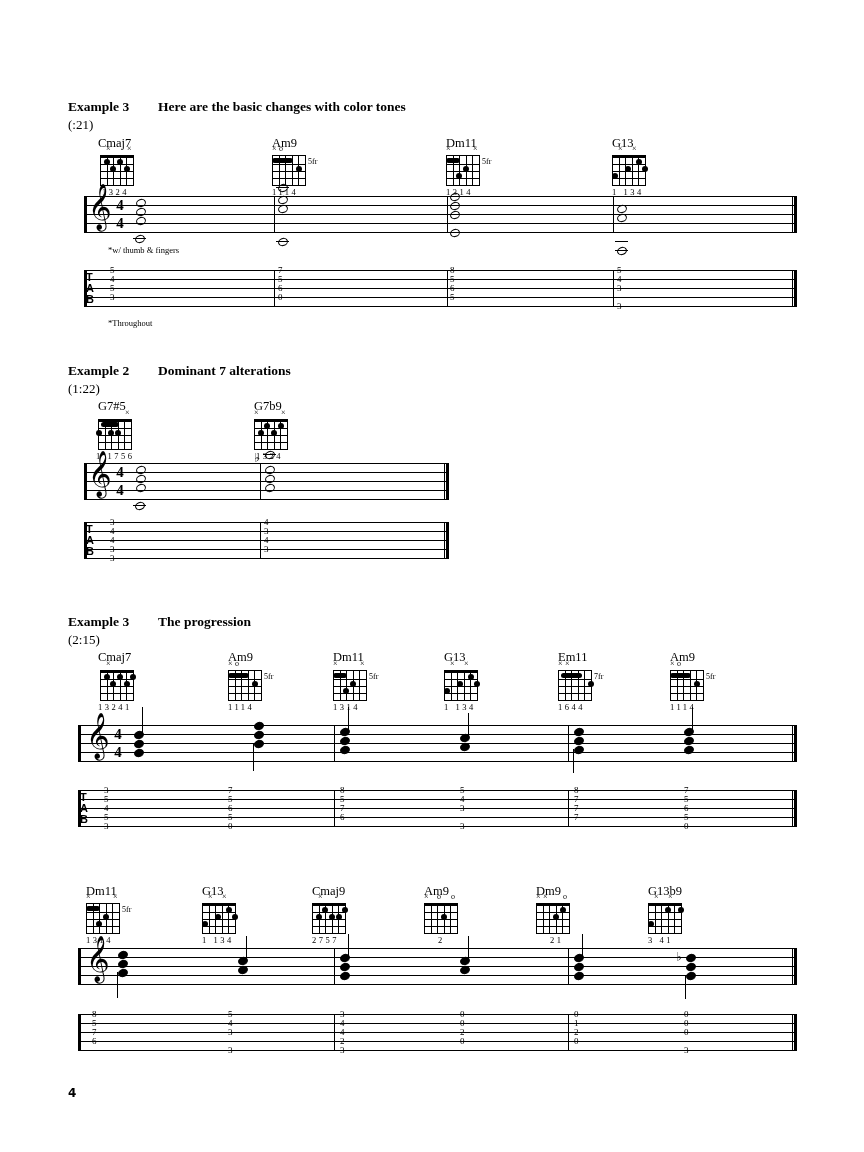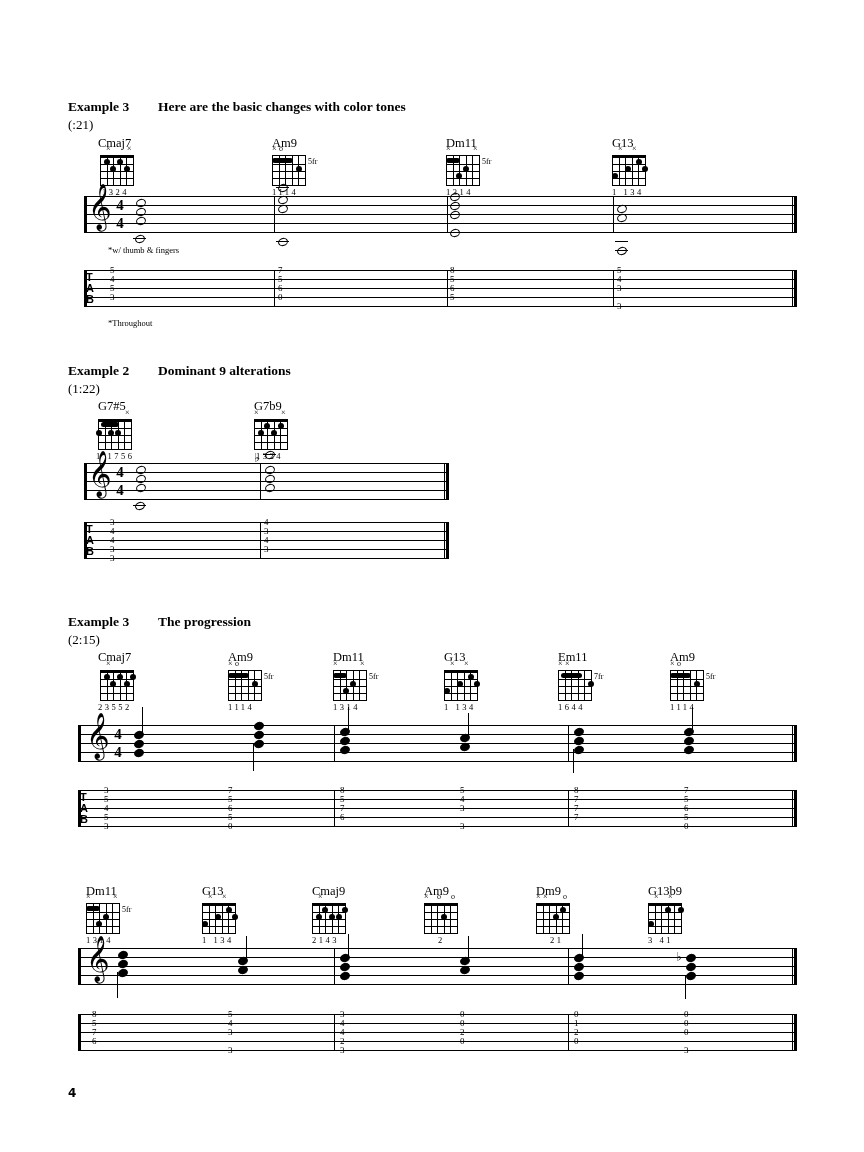--- a/index.html
+++ b/index.html
@@ -399,21 +399,21 @@
 
     <div class="tabnum" style="left:533px; top:-4px;">5</div>
     <div class="tabnum" style="left:533px; top:5px;">4</div>
     <div class="tabnum" style="left:533px; top:14px;">3</div>
     <div class="tabnum" style="left:533px; top:32px;">3</div>
   </div>
 
   <div class="footnote" style="left:108px; top:318px;">*Throughout</div>
 
   <div class="ex-head ex-label" style="top:363px;text-align:right;">Example 2</div>
-  <div class="ex-head ex-title" style="top:363px;">Dominant 9 alterations</div>
+  <div class="ex-head ex-title" style="top:363px;">Dominant 7 alterations</div>
   <div class="ex-time" style="top:381px;">(1:22)</div>
 
   <div class="chordname" style="left:98px; top:399px;">G7#5</div>
   <div class="chordname" style="left:254px; top:399px;">G7b9</div>
 
   <div class="chordbox" style="left:98px; top:419px;">
     <div class="mark" style="left:27px;">×</div>
     <div class="grid">
       <div class="nut"></div>
       <div class="vline" style="left:0px;"></div>
@@ -534,21 +534,21 @@
       <div class="hline" style="top:9px;"></div>
         <div class="hline" style="top:16px;"></div>
         <div class="hline" style="top:23px;"></div>
         <div class="hline" style="top:30px;"></div>
       <div class="dot" style="left:3.5px; top:4px;"></div>
       <div class="dot" style="left:10px; top:11px;"></div>
       <div class="dot" style="left:16.8px; top:4px;"></div>
       <div class="dot" style="left:23.5px; top:11px;"></div>
       <div class="dot" style="left:30px; top:4px;"></div>
     </div>
-    <div class="fingers" style="left:-2px; top:32px;">23552</div>
+    <div class="fingers" style="left:-2px; top:32px;">13241</div>
   </div>
 
   <div class="chordbox" style="left:228px; top:670px;">
     <div class="mark" style="left:0px;">×</div>
       <div class="mark" style="left:7px;">o</div>
     <div class="grid">
       <div class="topline"></div>
       <div class="vline" style="left:0px;"></div>
         <div class="vline" style="left:6.6px;"></div>
         <div class="vline" style="left:13.2px;"></div>
@@ -816,21 +816,21 @@
       <div class="hline" style="top:9px;"></div>
         <div class="hline" style="top:16px;"></div>
         <div class="hline" style="top:23px;"></div>
         <div class="hline" style="top:30px;"></div>
       <div class="dot" style="left:3.5px; top:11px;"></div>
       <div class="dot" style="left:10px; top:4px;"></div>
       <div class="dot" style="left:16.8px; top:11px;"></div>
       <div class="dot" style="left:23.5px; top:11px;"></div>
       <div class="dot" style="left:30px; top:4px;"></div>
     </div>
-    <div class="fingers" style="left:0px; top:32px;">2143</div>
+    <div class="fingers" style="left:0px; top:32px;">2757</div>
   </div>
 
   <div class="chordbox" style="left:424px; top:903px;">
     <div class="mark" style="left:0px;">×</div>
       <div class="mark" style="left:13px;">o</div>
       <div class="mark" style="left:27px;">o</div>
     <div class="grid">
       <div class="nut"></div>
       <div class="vline" style="left:0px;"></div>
         <div class="vline" style="left:6.6px;"></div>

